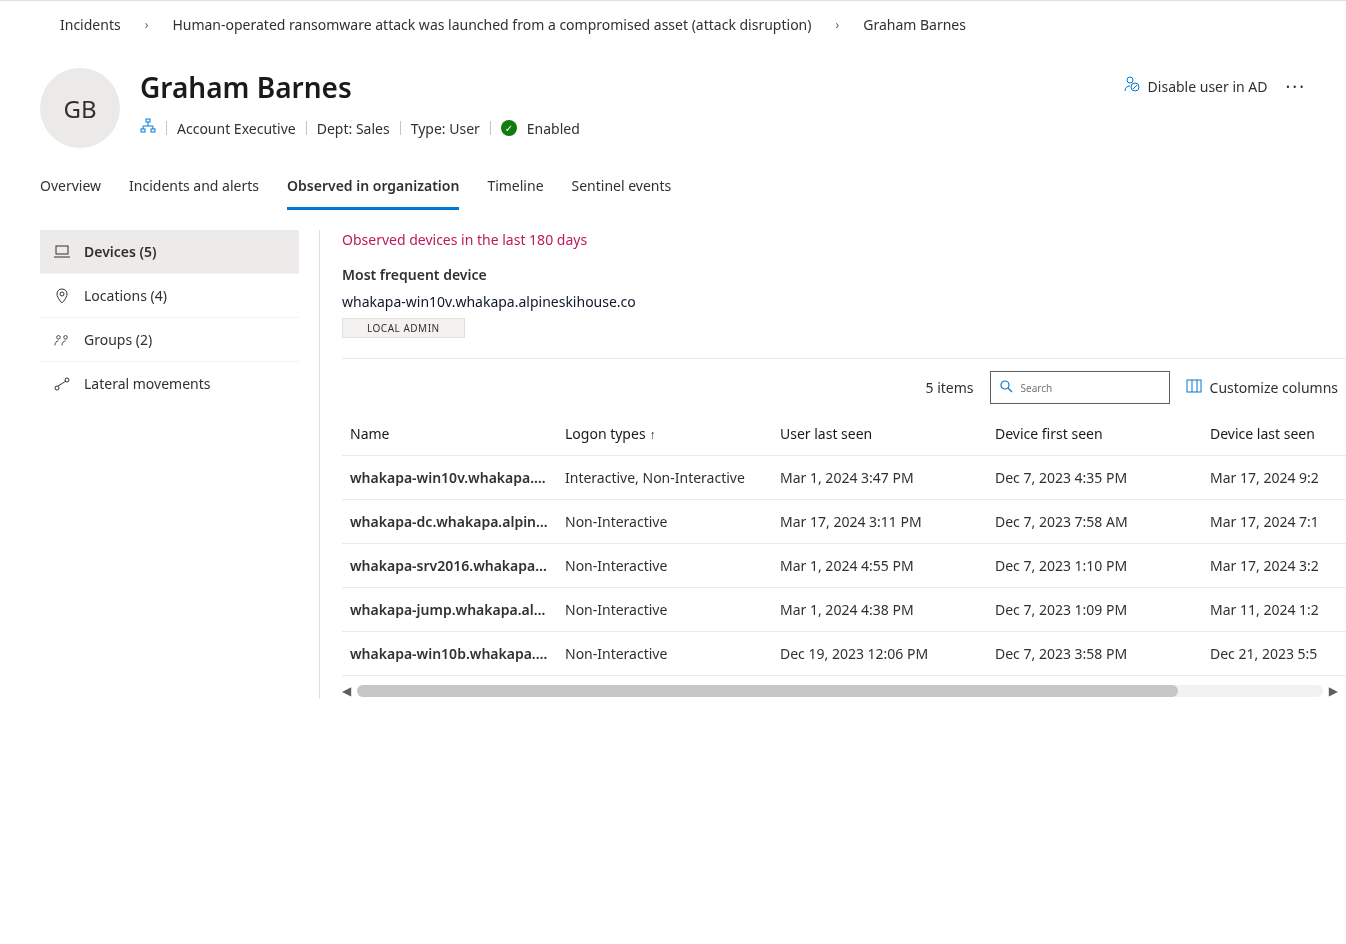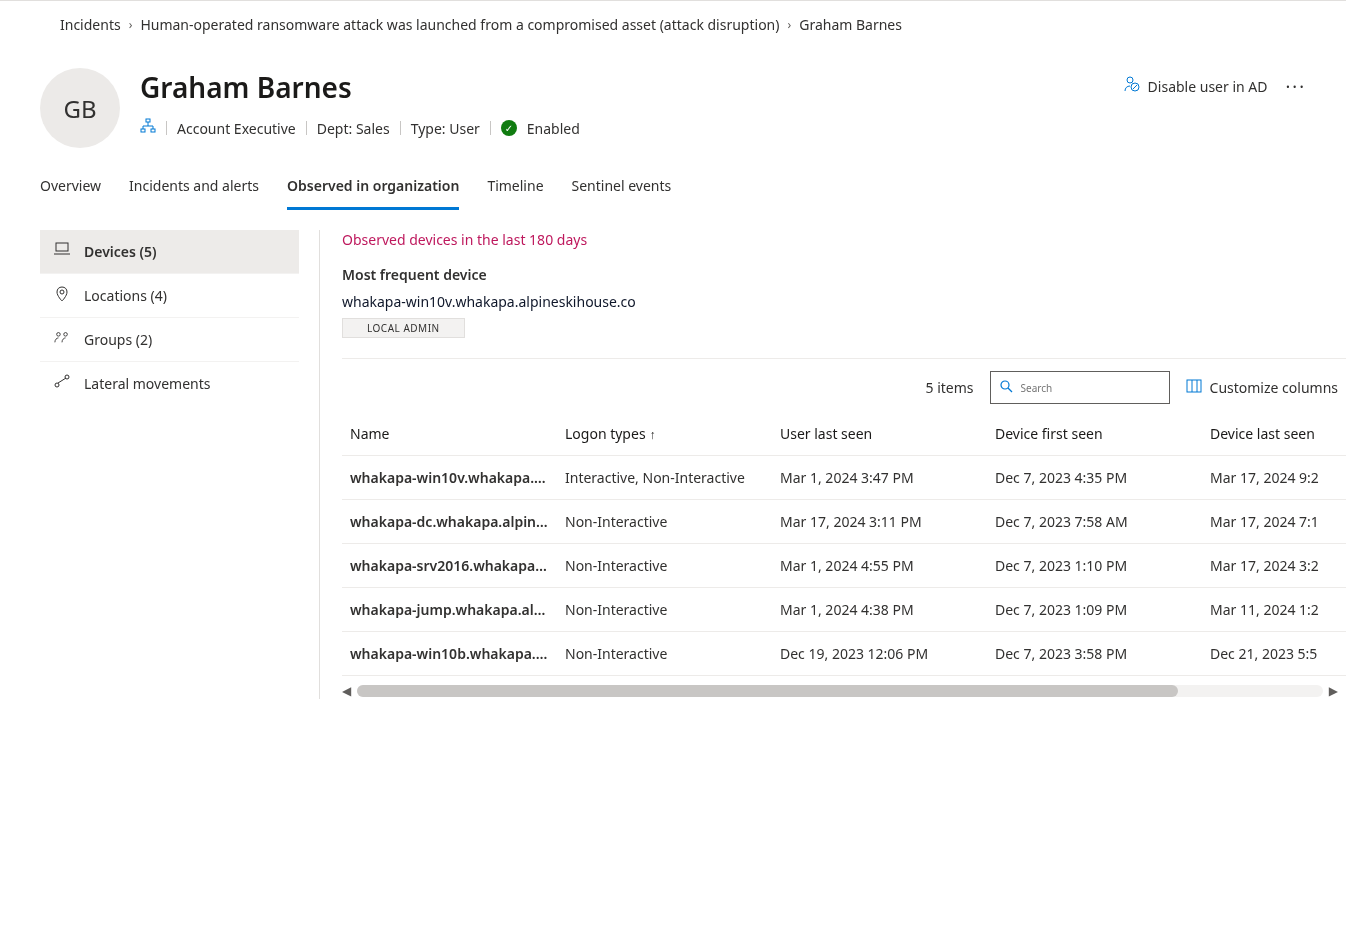--- a/index.html
+++ b/index.html
@@ -1,39 +1,39 @@
 <!DOCTYPE html>
 <html><head>
 <meta charset="utf-8">
 <style>
 *{box-sizing:border-box;margin:0;padding:0;font-family:"Segoe UI",system-ui,sans-serif}
 body{background:#fff;color:#323130;font-size:14px;width:1346px;overflow-x:hidden}
 .top-border{border-top:1px solid #e1dfdd}
-.breadcrumb{display:flex;align-items:center;gap:8px;padding:14px 40px 14px 60px;color:#323130;font-size:14px}
+.breadcrumb{display:flex;align-items:center;gap:24px;padding:14px 40px 14px 60px;color:#323130;font-size:14px}
 .breadcrumb .crumb{color:#323130;cursor:pointer}
 .breadcrumb .chev{color:#605e5c;font-size:12px}
 .header{display:flex;align-items:flex-start;padding:20px 40px 0 40px;gap:20px}
 .avatar{width:80px;height:80px;border-radius:50%;background:#eceae8;display:flex;align-items:center;justify-content:center;font-size:24px;color:#323130;flex-shrink:0}
 .title-block{flex:1}
 .page-title{font-size:28px;font-weight:600;color:#1b1a19;margin-bottom:12px}
 .meta-row{display:flex;align-items:center;gap:10px;color:#323130;font-size:14px}
 .meta-row .divider{width:1px;height:14px;background:#c8c6c4}
 .org-icon{color:#0078d4}
 .status-check{width:16px;height:16px;border-radius:50%;background:#107c10;color:#fff;display:flex;align-items:center;justify-content:center;font-size:10px}
 .header-actions{display:flex;align-items:center;gap:18px;padding-top:6px}
 .action-btn{display:flex;align-items:center;gap:8px;color:#323130;cursor:pointer;font-size:14px}
 .action-btn .ico{color:#0078d4;font-size:16px}
 .more-btn{color:#323130;font-size:18px;letter-spacing:2px;cursor:pointer}
 .tabs{display:flex;gap:28px;padding:28px 40px 0 40px;border-bottom:0}
 .tab{padding:0 0 12px 0;cursor:pointer;color:#323130;font-size:14px}
 .tab.active{font-weight:600;border-bottom:3px solid #0078d4}
 .content{display:flex;padding:20px 0 0 40px}
 .side-list{width:280px;flex-shrink:0;padding-right:0;border-right:1px solid #e1dfdd}
 .side-list-inner{padding-right:20px}
-.side-item{display:flex;gap:14px;padding:12px 14px;cursor:pointer;border-bottom:1px solid #f3f2f1;color:#323130}
+.side-item{display:flex;align-items:center;gap:14px;padding:12px 14px;cursor:pointer;border-bottom:1px solid #f3f2f1;color:#323130}
 .side-item.active{background:#edebe9;font-weight:600}
 .side-item .ico{width:16px;display:flex;justify-content:center;color:#323130;font-size:14px}
 .main{flex:1;padding-left:22px;display:flex;flex-direction:column;min-width:0}
 .summary{padding:0 0 20px 0}
 .summary-line1{color:#be185d;margin-bottom:16px}
 .summary-label{font-weight:600;margin-bottom:8px}
 .summary-link{color:#0f172a;cursor:pointer;margin-bottom:6px;display:inline-block}
 .badge{display:inline-block;background:#f3f2f1;border:1px solid #e1dfdd;padding:2px 24px;font-size:10px;letter-spacing:0.5px;color:#323130}
 .toolbar{display:flex;align-items:center;justify-content:flex-end;gap:16px;padding:12px 8px 8px 0;border-top:1px solid #edebe9}
 .items-count{color:#323130}

